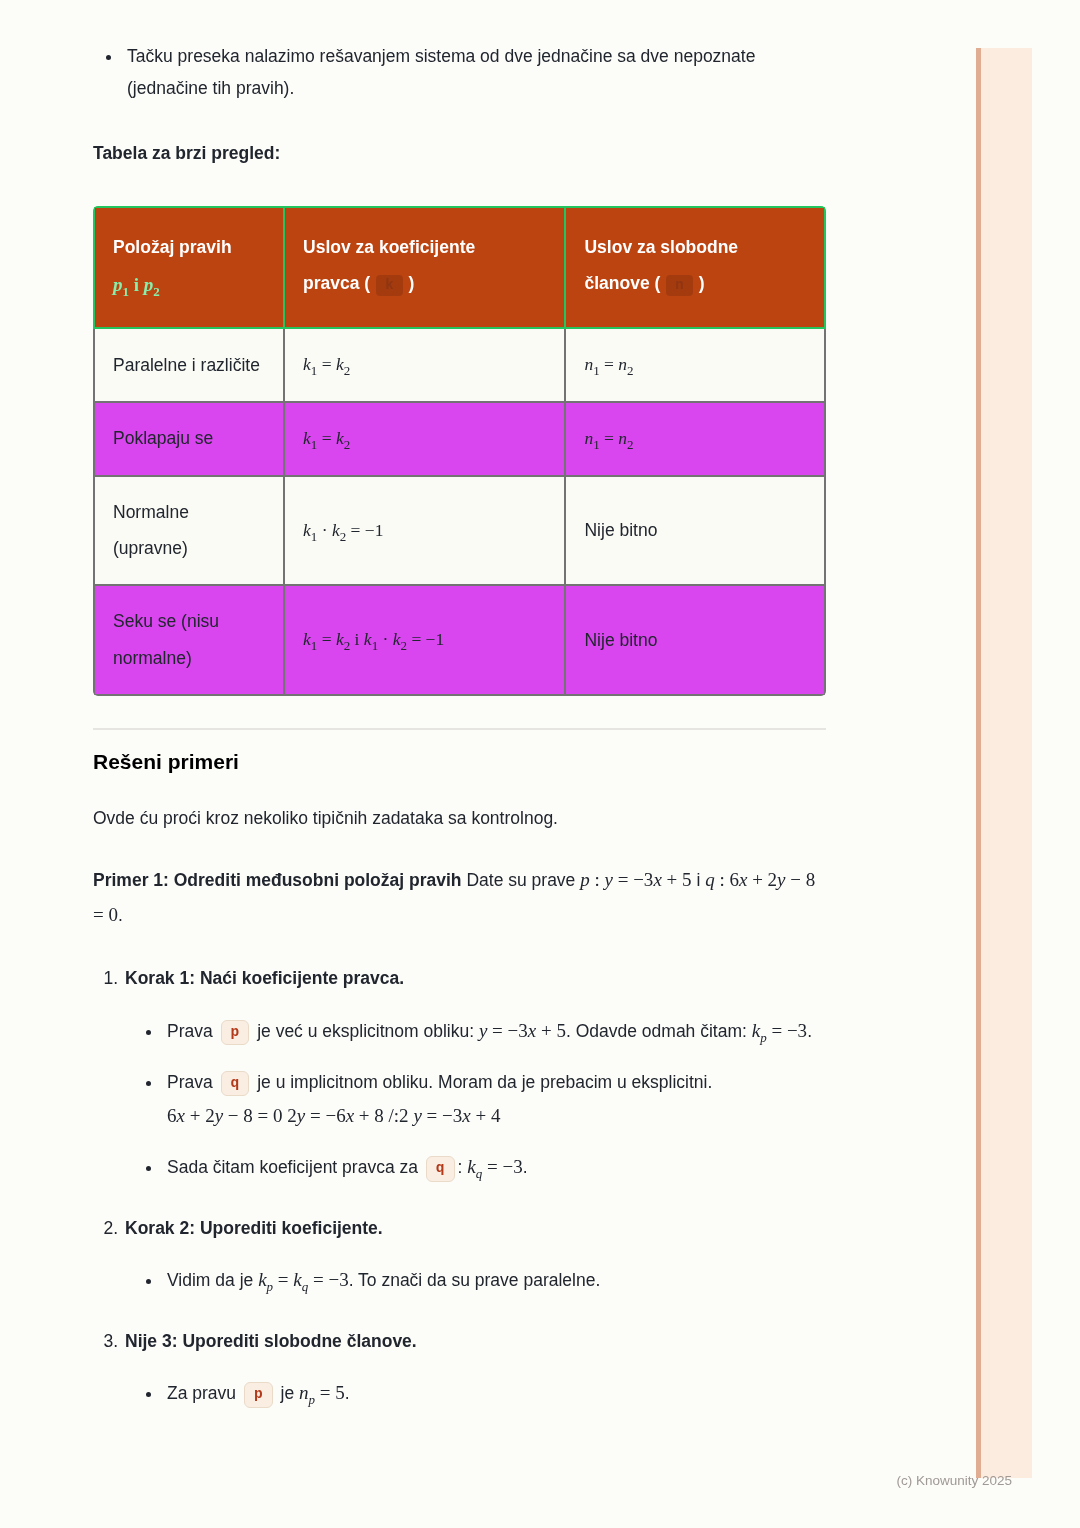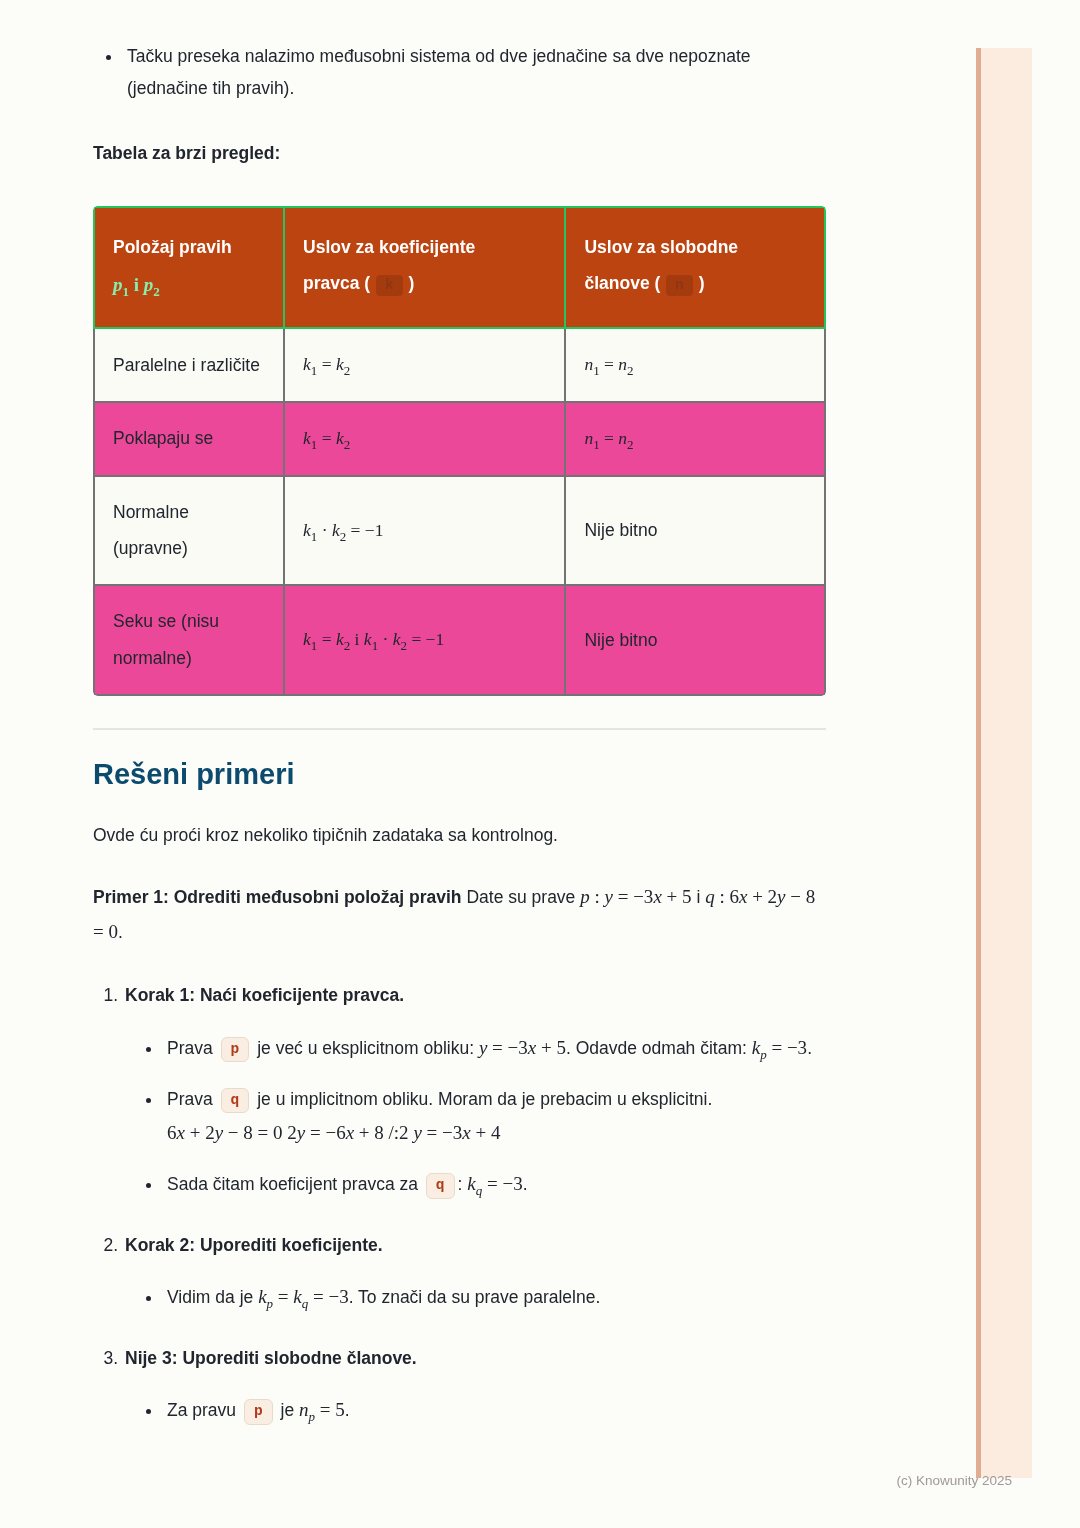--- a/index.html
+++ b/index.html
@@ -29,21 +29,21 @@
     background:#bc4411; color:#ffffff; text-align:left;
     font-weight:bold; font-size:17.5px;
     padding:22px 18px; line-height:2.05; vertical-align:top;
     border:2px solid #22c55e;
   }
   table.qtable td {
     padding:17px 18px; line-height:2.1; vertical-align:middle;
     border:2px solid #737373; font-size:17.5px;
   }
   table.qtable tr.odd  td { background:#fbfbf6; }
-  table.qtable tr.even td { background:#ec4899; }
+  table.qtable tr.even td { background:#d946ef; }
   .col-pos { width:26%; } .col-k { width:38.5%; } .col-n { width:35.5%; }
 
   .hchip {
     display:inline-block;
     background:rgba(0,0,0,0.13);
     color:#8f3513;
     font-family:"Liberation Mono", monospace;
     font-size:14px; font-weight:bold;
     padding:1px 9px; margin:0 6px;
     border-radius:4px; line-height:1.4;
@@ -51,23 +51,23 @@
   th .math { color:#86efac; }
 
   
   .math { font-family:"Liberation Serif", serif; font-size:19px; }
   .math i { font-style:italic; }
   .math sub { font-size:13px; }
 
   
   hr.divider { border:none; border-top:2px solid #e7e5e1; margin-top:32px; }
   h1.examples-heading {
-    margin-top:28px;
-    font-size:29px; font-weight:bold;
-    color:#0c4a6e;
+    margin-top:20px;
+    font-size:21px; font-weight:bold;
+    color:#000000;
   }
   p.para { margin-top:28px; line-height:1.85; }
 
   
   ol.steps { margin-top:30px; padding-left:30px; list-style:decimal outside; }
   ol.steps > li { padding-left:2px; margin-top:26px; line-height:1.85; }
   ol.steps > li:first-child { margin-top:0; }
   ol.steps ul.bullets { margin-top:18px; padding-left:38px; }
   ol.steps ul.bullets > li { margin-top:16px; }
 
@@ -97,21 +97,21 @@
     font-size:13.5px; color:#a09a96;
     z-index:2;
   }
 </style>
 </head>
 <body>
 
 <div class="content">
 
   <ul class="bullets">
-    <li>Tačku preseka nalazimo međusobni sistema od dve jednačine sa dve nepoznate (jednačine tih pravih).</li>
+    <li>Tačku preseka nalazimo rešavanjem sistema od dve jednačine sa dve nepoznate (jednačine tih pravih).</li>
   </ul>
 
   <div class="section-label">Tabela za brzi pregled:</div>
 
   <div class="table-wrap">
     <table class="qtable">
       <thead>
         <tr>
           <th class="col-pos">
             <span>Položaj pravih</span><br>

